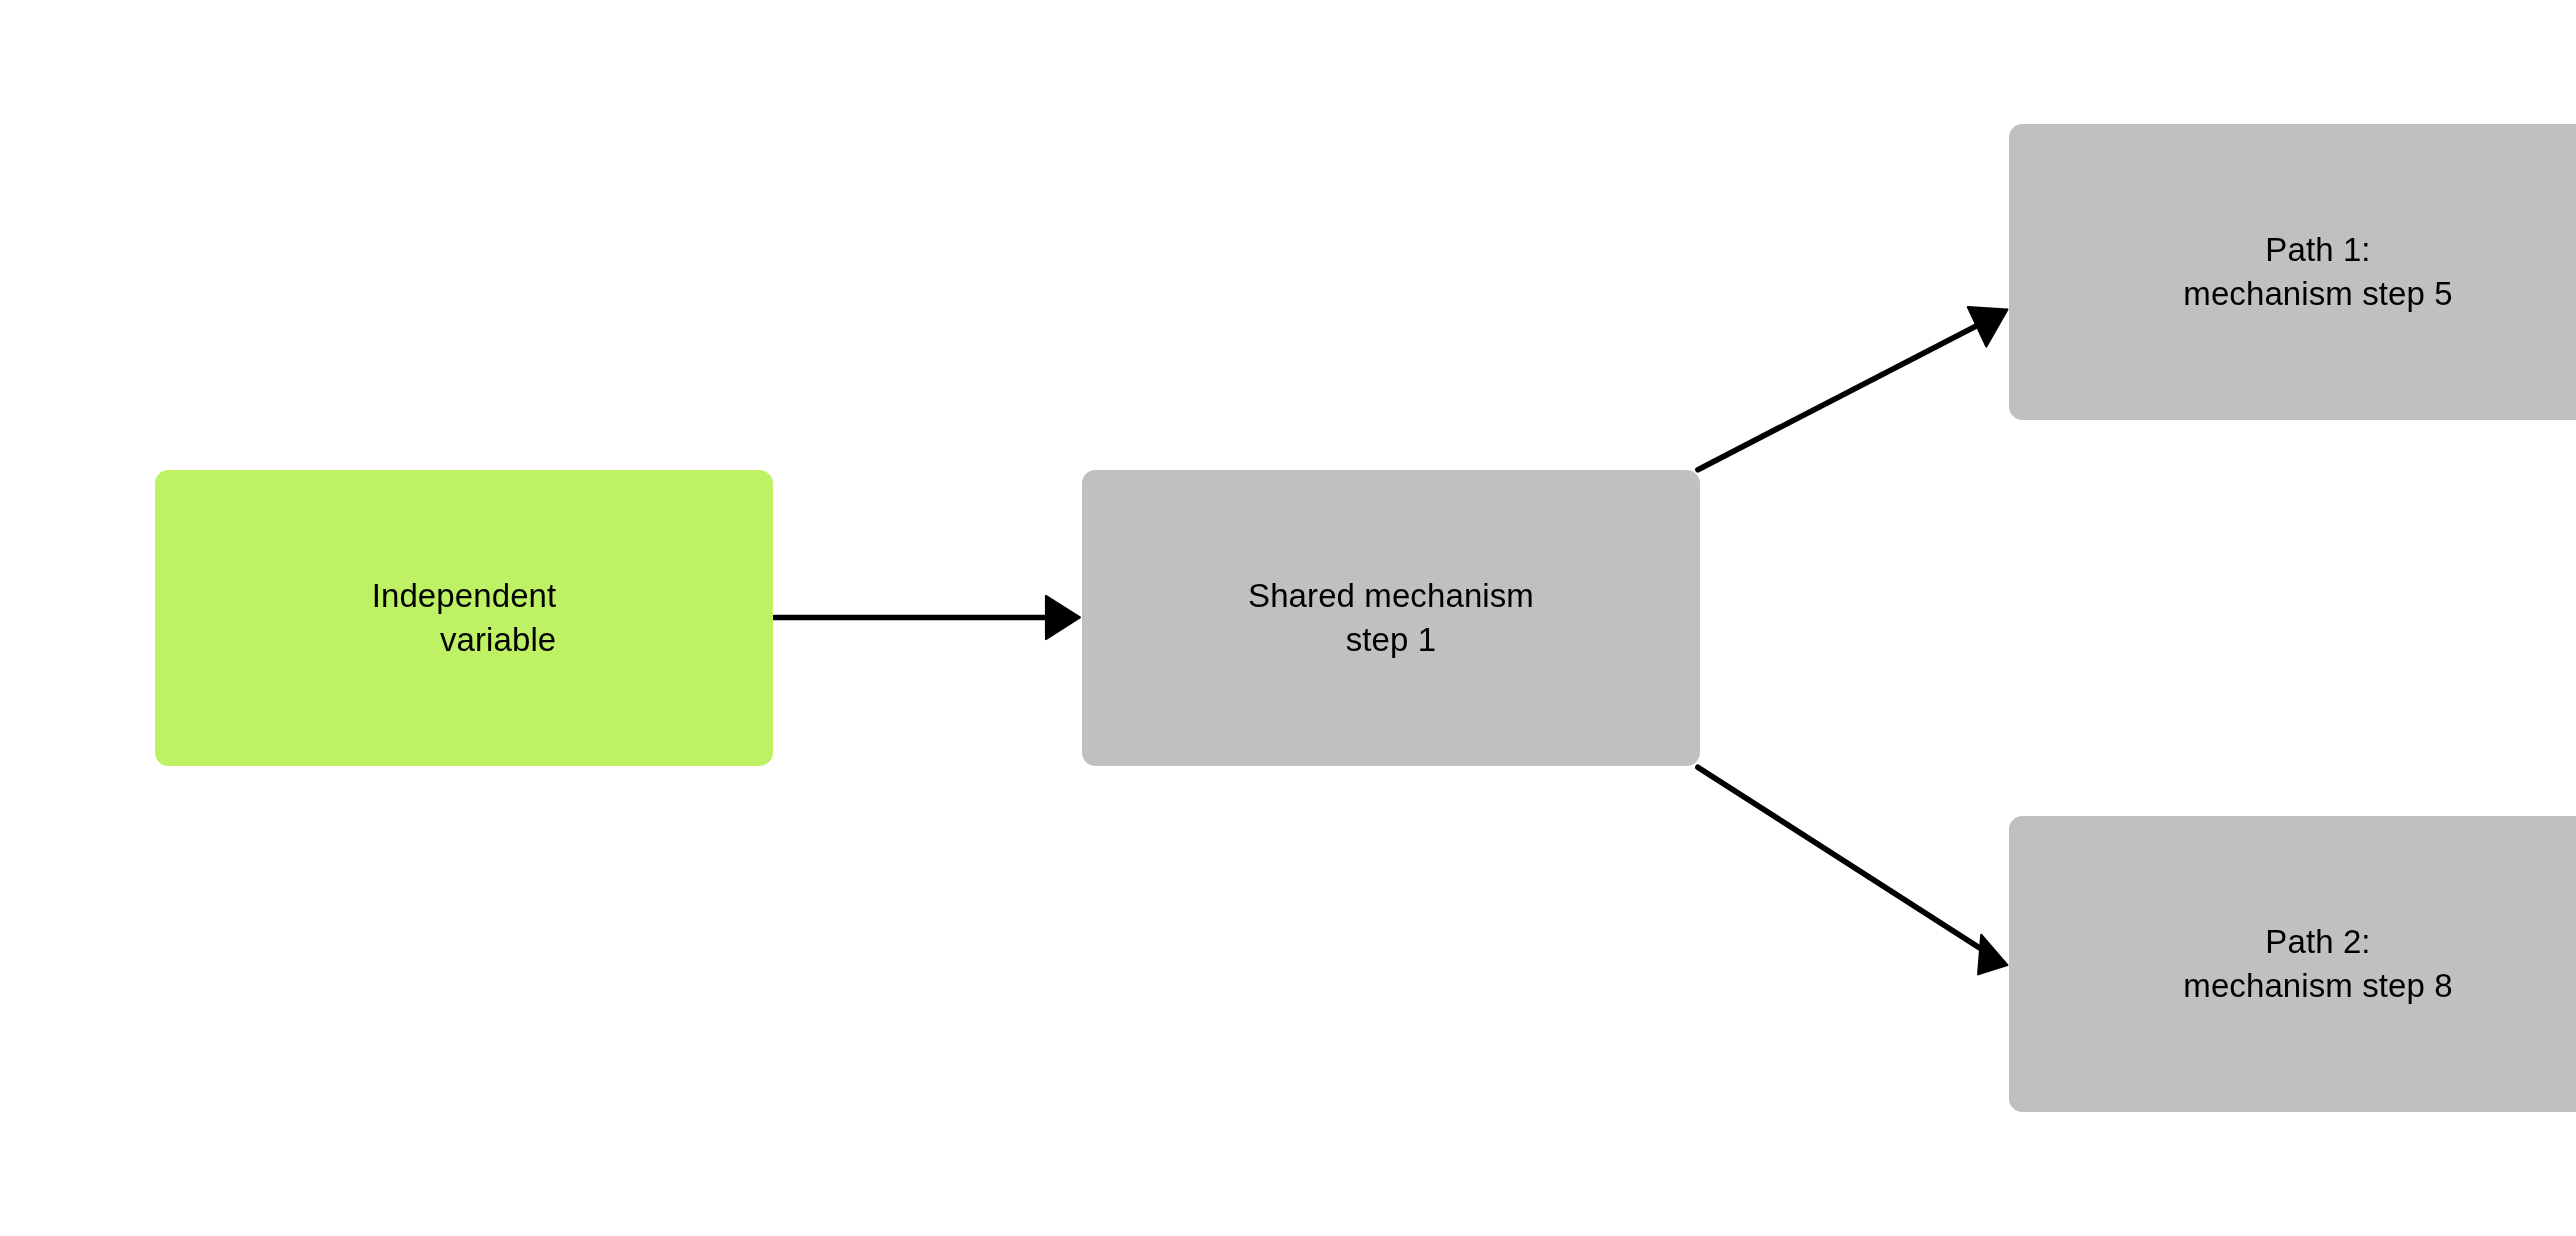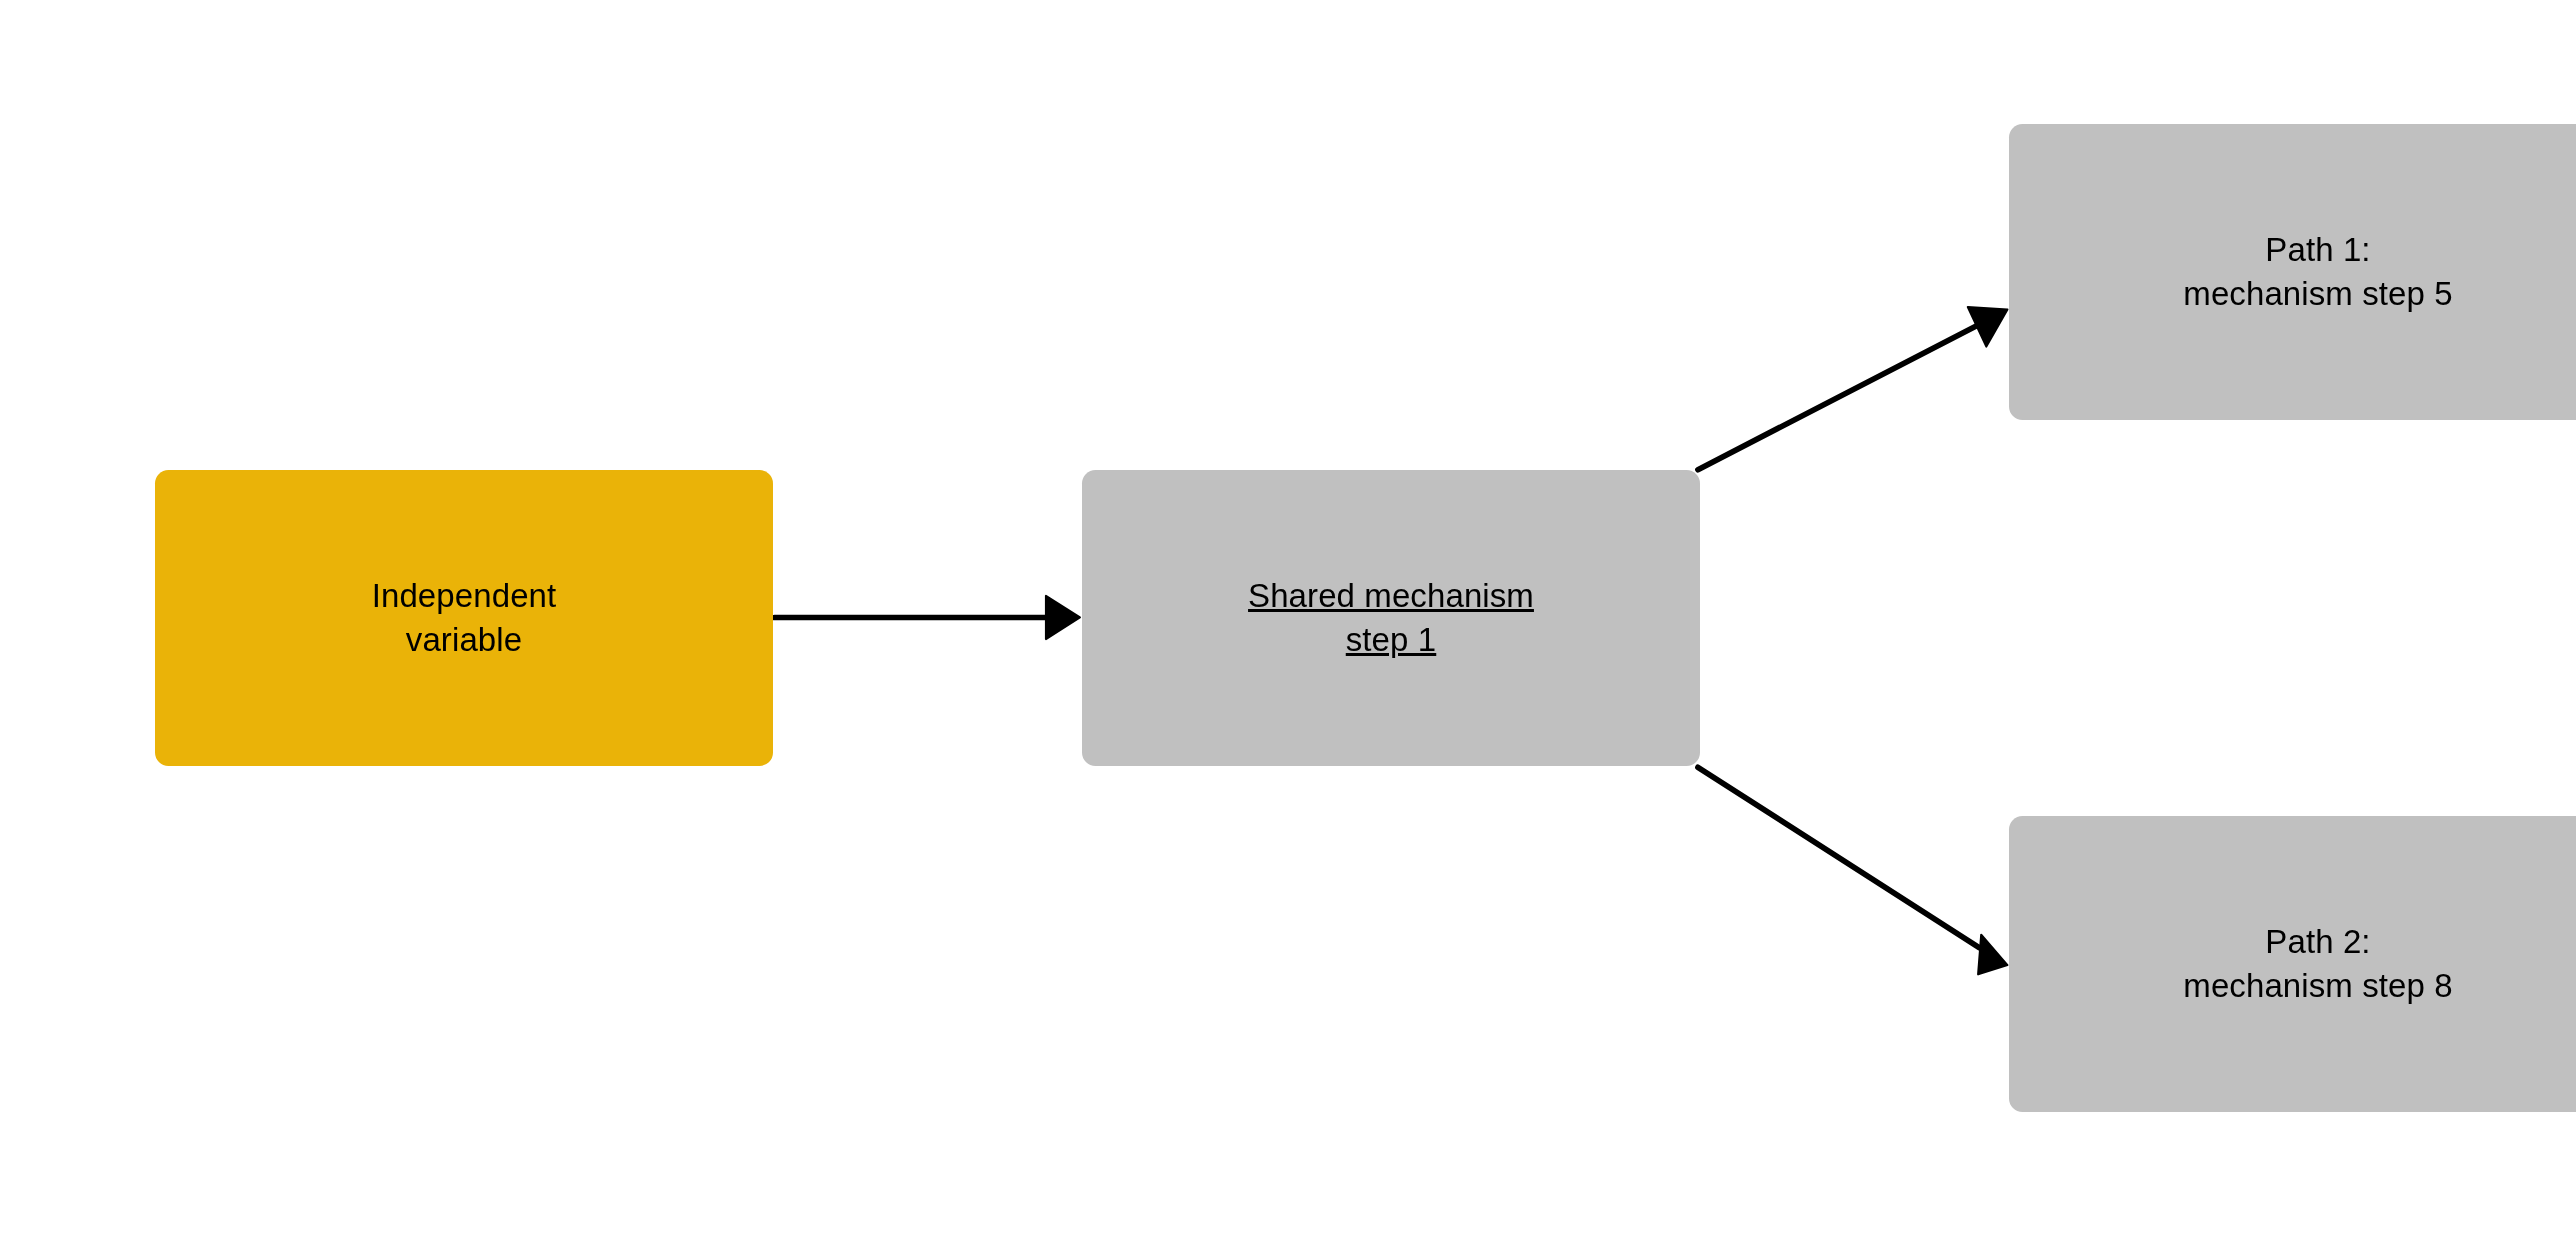--- a/index.html
+++ b/index.html
@@ -23,21 +23,21 @@
     align-items: center;
     justify-content: center;
     text-align: center;
     color: #000000;
     font-family: "Liberation Sans", sans-serif;
     font-size: 33px;
     line-height: 1.32;
     letter-spacing: 0.1px;
     white-space: pre-line;
   }
-  .node-dark { background: #eab308; }
+  .node-dark { background: #bef264; text-align: right; }
   .node-light { background: #C0C0C0; }
 
   #edge-layer {
     position: absolute;
     left: 0;
     top: 0;
     width: 3709px;
     height: 1236px;
     pointer-events: none;
   }
@@ -85,21 +85,21 @@
       <line class="edge-line" x1="5098" y1="1875" x2="5644" y2="1545"></line>
       <polygon class="edge-head" points="5700,1510 5633,1535 5690,1590"></polygon>
     </g>
   </svg>
 
   <div class="node node-dark" style="left:155px; top:470px; width:618px; height:296px;">
     <span>Independent
 variable</span>
   </div>
 
-  <div class="node node-light" style="left:1082px; top:470px; width:618px; height:296px;text-decoration:underline;">
+  <div class="node node-light" style="left:1082px; top:470px; width:618px; height:296px;">
     <span>Shared mechanism
 step 1</span>
   </div>
 
   <div class="node node-light" style="left:2009px; top:124px; width:618px; height:296px;">
     <span>Path 1:
 mechanism step 5</span>
   </div>
 
   <div class="node node-light" style="left:2009px; top:816px; width:618px; height:296px;">

